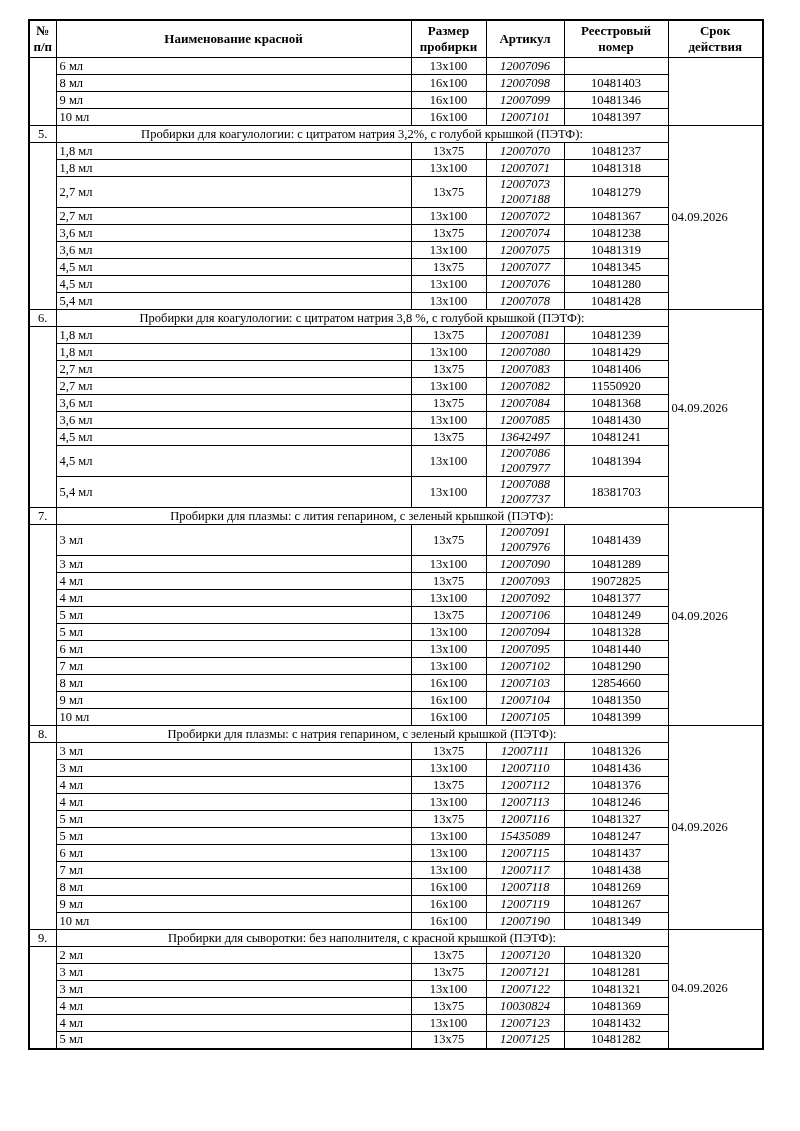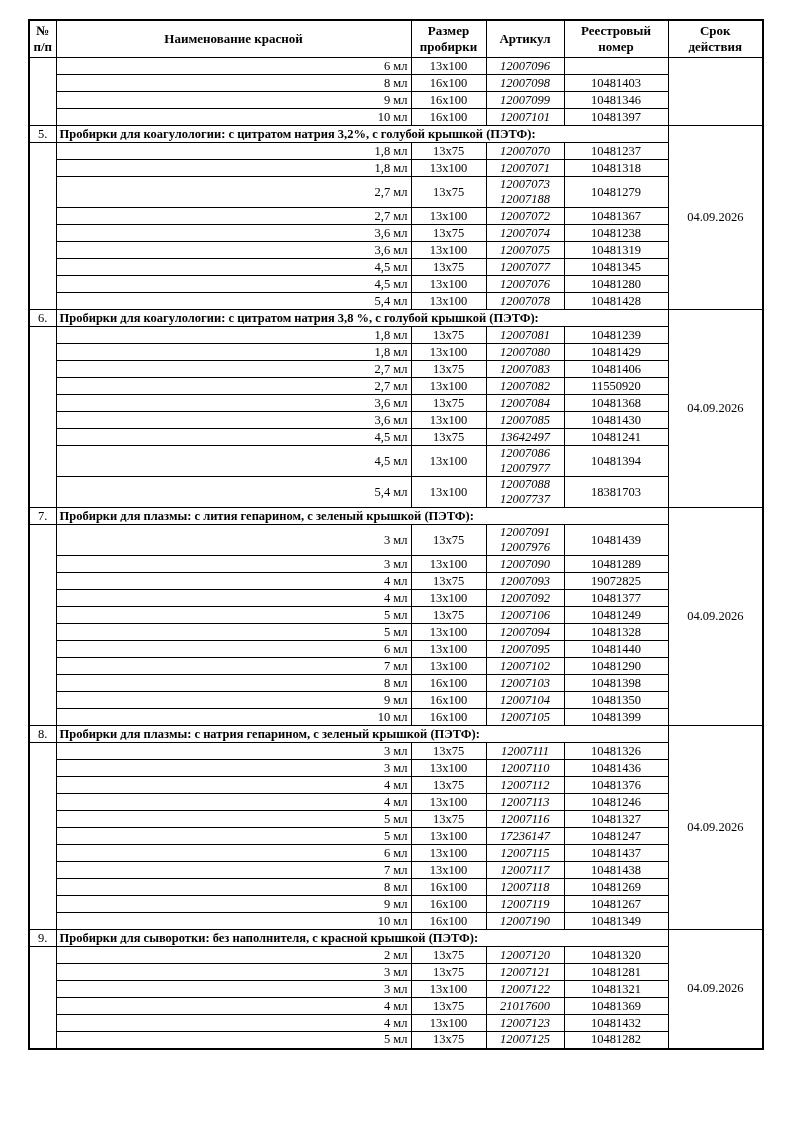--- a/index.html
+++ b/index.html
@@ -36,29 +36,29 @@
     font-weight: bold;
     text-align: center;
     white-space: pre-line;
     height: 34px;
     font-size: 13px;
     line-height: 16px;
     padding: 1px 2px;
   }
   tr.data-row { height: 17px; }
   tr.section-row { height: 17px; }
-  .c-name { text-align: right; padding-left: 5px; }
+  .c-name { text-align: left; padding-left: 5px; }
   .c-center { text-align: center; }
   .c-article { white-space: pre-line; font-style: italic; }
   .c-section {
-    font-weight: bold;
+    font-weight: normal;
+    text-align: center;
     font-size: 13px;
   }
   .c-validity {
-    text-align: center;
     font-size: 13px;
     margin-left: 7px;
   }
   .c-num { text-align: center; }
 </style>
 </head>
 <body>
 
 <div class="page">
   <table class="tubes">
@@ -286,21 +286,21 @@
         <tr class="data-row">
           <td class="c-name">7 мл</td>
           <td class="c-center">13x100</td>
           <td class="c-center c-article">12007102</td>
           <td class="c-center">10481290</td>
         </tr>
         <tr class="data-row">
           <td class="c-name">8 мл</td>
           <td class="c-center">16x100</td>
           <td class="c-center c-article">12007103</td>
-          <td class="c-center">10481398</td>
+          <td class="c-center">12854660</td>
         </tr>
         <tr class="data-row">
           <td class="c-name">9 мл</td>
           <td class="c-center">16x100</td>
           <td class="c-center c-article">12007104</td>
           <td class="c-center">10481350</td>
         </tr>
         <tr class="data-row">
           <td class="c-name">10 мл</td>
           <td class="c-center">16x100</td>
@@ -339,21 +339,21 @@
         </tr>
         <tr class="data-row">
           <td class="c-name">5 мл</td>
           <td class="c-center">13x75</td>
           <td class="c-center c-article">12007116</td>
           <td class="c-center">10481327</td>
         </tr>
         <tr class="data-row">
           <td class="c-name">5 мл</td>
           <td class="c-center">13x100</td>
-          <td class="c-center c-article">17236147</td>
+          <td class="c-center c-article">15435089</td>
           <td class="c-center">10481247</td>
         </tr>
         <tr class="data-row">
           <td class="c-name">6 мл</td>
           <td class="c-center">13x100</td>
           <td class="c-center c-article">12007115</td>
           <td class="c-center">10481437</td>
         </tr>
         <tr class="data-row">
           <td class="c-name">7 мл</td>
@@ -399,21 +399,21 @@
         </tr>
         <tr class="data-row">
           <td class="c-name">3 мл</td>
           <td class="c-center">13x100</td>
           <td class="c-center c-article">12007122</td>
           <td class="c-center">10481321</td>
         </tr>
         <tr class="data-row">
           <td class="c-name">4 мл</td>
           <td class="c-center">13x75</td>
-          <td class="c-center c-article">21017600</td>
+          <td class="c-center c-article">10030824</td>
           <td class="c-center">10481369</td>
         </tr>
         <tr class="data-row">
           <td class="c-name">4 мл</td>
           <td class="c-center">13x100</td>
           <td class="c-center c-article">12007123</td>
           <td class="c-center">10481432</td>
         </tr>
         <tr class="data-row">
           <td class="c-name">5 мл</td>

